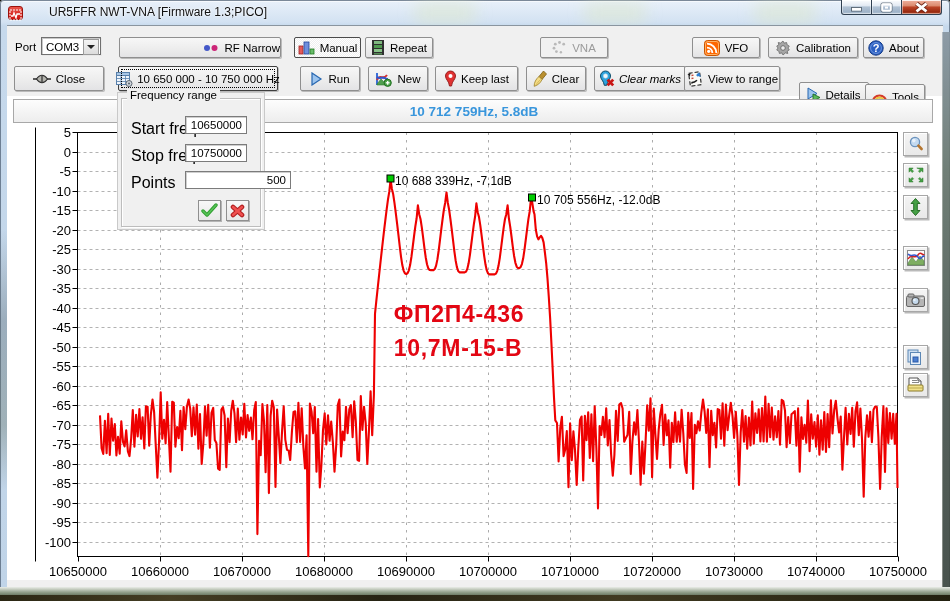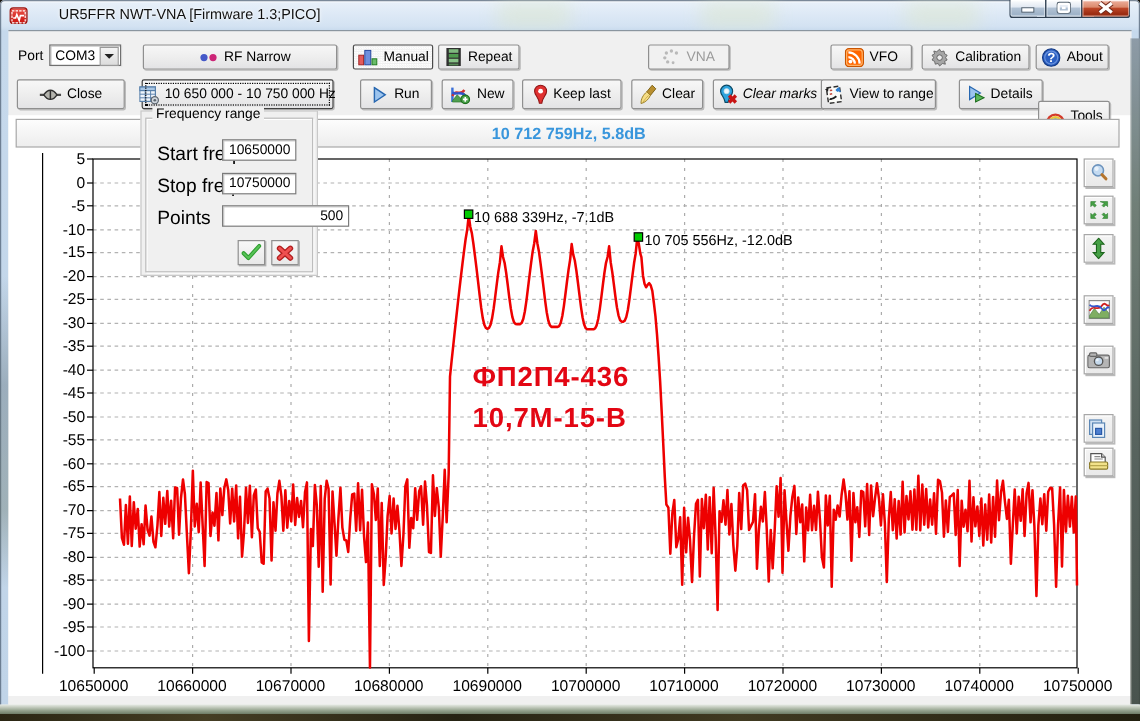--- a/index.html
+++ b/index.html
@@ -123,21 +123,21 @@
 
 <label class="lbl" style="left:15px;top:41px;">Port</label>
 <div id="combo">
     <span class="txt">COM3</span>
     <span class="drop">
       <svg width="9" height="6">
         <polygon points="0,1 8,1 4,5" fill="#222"></polygon>
       </svg>
     </span>
   </div>
-<div class="btn row1" style="left:119px;width:162px;justify-content:center;padding-left:8px;">
+<div class="btn row1" style="left:119px;width:162px;justify-content:flex-end;padding-left:8px;">
  <svg width="16" height="8">
       <circle cx="4" cy="4" r="3" fill="#4458c8"></circle>
       <circle cx="11.5" cy="4" r="3" fill="#cc2577"></circle>
     </svg>
  RF Narrow</div>
 <div class="btn row1" id="manualbtn" style="left:294px;width:67px;">
  <svg width="17" height="15" viewBox="0 0 17 15">
       <rect x="1" y="6" width="4" height="8" fill="#e45b5b" stroke="#a02222" stroke-width="0.8"></rect>
       <rect x="6" y="2" width="5" height="12" fill="#6f8fdd" stroke="#24459c" stroke-width="0.8"></rect>
       <rect x="12" y="9" width="4" height="5" fill="#69bb69" stroke="#207a20" stroke-width="0.8"></rect>
@@ -253,21 +253,21 @@
       </g>
       <path d="M1.5 4.5 L4.5 3 L4 6.5 Z" fill="#1c1c1c"></path>
       <line x1="5.5" y1="5.5" x2="7.5" y2="5.2" stroke="#c4483a" stroke-width="1.3"></line>
       <line x1="5.5" y1="8.5" x2="7.5" y2="8.2" stroke="#c4483a" stroke-width="1.3"></line>
       <path d="M10.5 5.5 L13.2 2.2 L14.8 6.8 Z" fill="#2d7fd3"></path>
       <line x1="11" y1="5.8" x2="13" y2="3.9" stroke="#2d7fd3" stroke-width="2.4"></line>
       <path d="M5.5 12.5 C7.5 12.8 9.5 11.5 11 10.2" fill="none" stroke="#1c1c1c" stroke-width="1.5"></path>
       <path d="M4.5 13.5 L6.5 11.8 L7.2 13.2 Z" fill="#1c1c1c"></path>
     </svg>
  View to range</div>
-<div class="btn row2" style="left:799px;width:70px;gap:4px;">
+<div class="btn row2" style="left:799px;width:70px;gap:4px;margin-top:16px;">
  <svg width="14" height="15" viewBox="0 0 14 15">
       <path d="M1 1 L10 6.5 L1 12 Z" fill="#9cc4ee" stroke="#2767b0" stroke-width="1"></path>
       <path d="M6 7 L13 10.5 L6 14 Z" fill="#5cb85c" stroke="#1d6e1d" stroke-width="0.9"></path>
     </svg>
  Details</div>
 <div class="btn row2" style="left:865px;width:60px;gap:4px;margin-top:18px;">
  <svg width="17" height="15" viewBox="0 0 17 15">
       <g fill="none" stroke-width="2">
         <path d="M1.5 13.5 a7 7 0 0 1 14 0" stroke="#d43a2a"></path>
         <path d="M3.6 13.5 a4.9 4.9 0 0 1 9.8 0" stroke="#eec437"></path>

